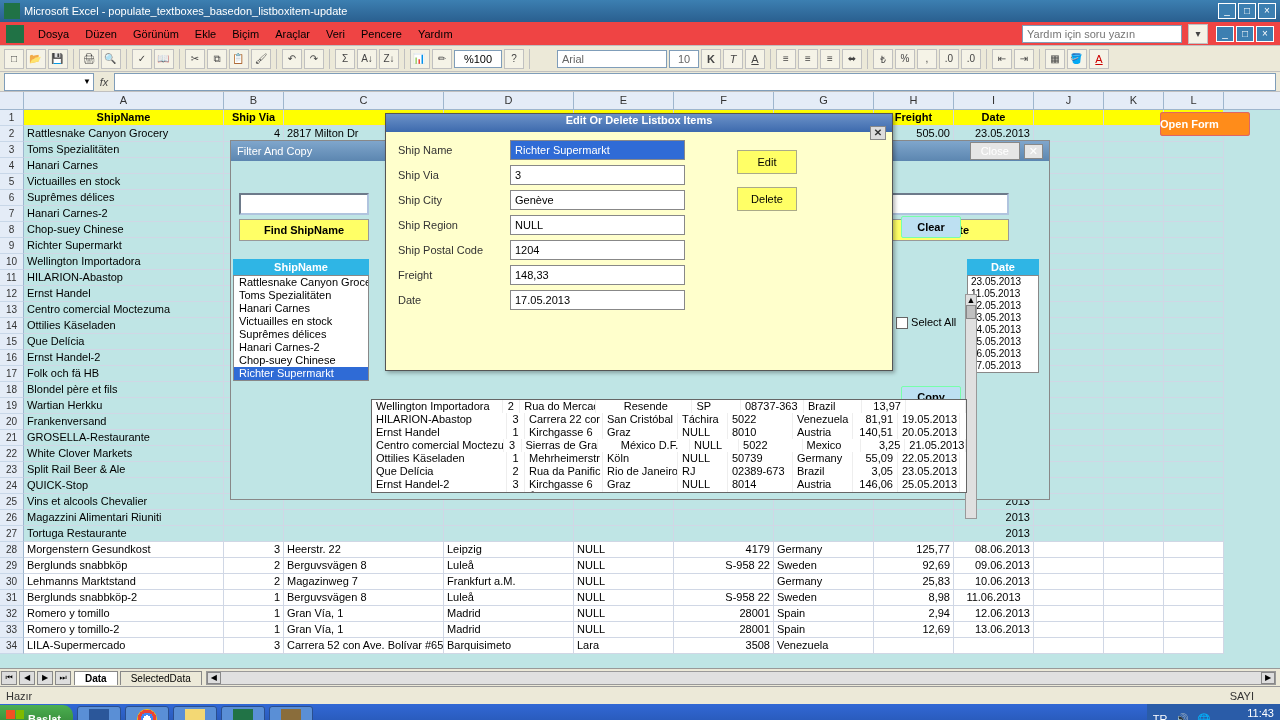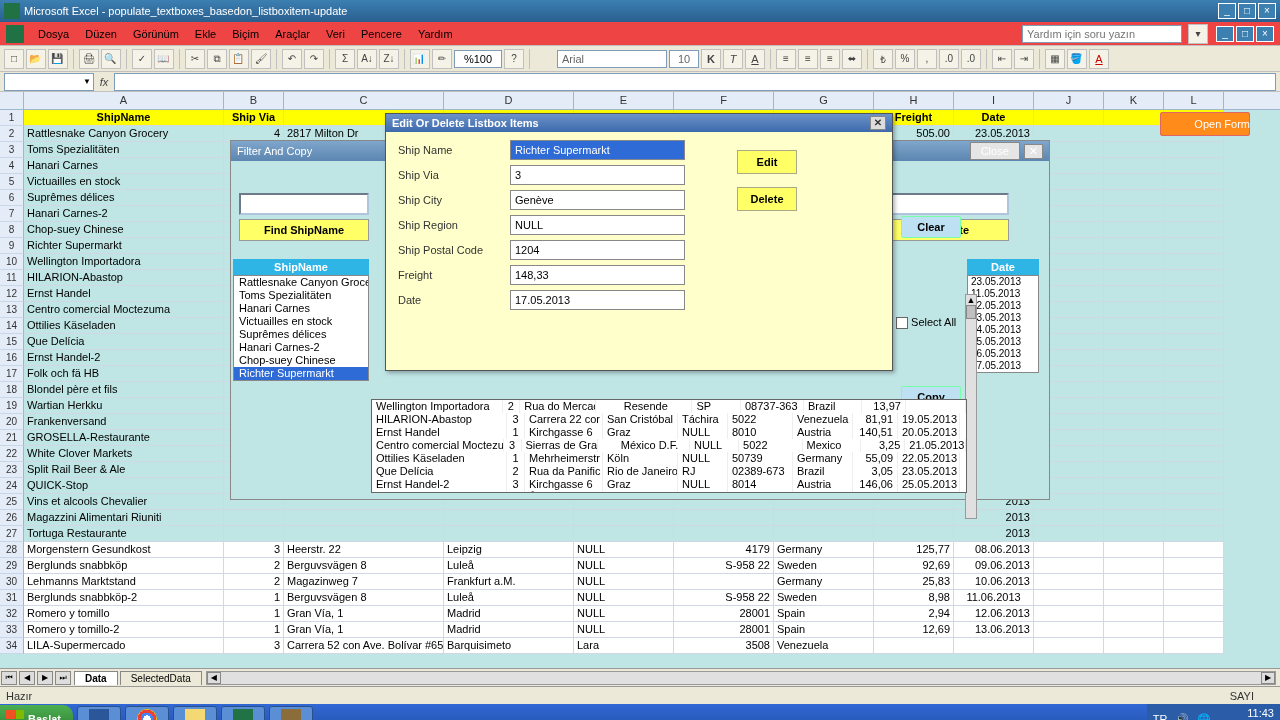--- a/index.html
+++ b/index.html
@@ -40,21 +40,21 @@
 
 
 .grid { position:relative; background:#bfe5e5; height:558px; }
 .sheetrow { display:flex; height:16px; }
 .rowhead { width:24px; background:#e4ecf7; border-right:1px solid #9eb6ce; border-bottom:1px solid #c8d7e8; text-align:center; font-size:10px; color:#333; line-height:15px;}
 .cell { border-right:1px solid #d0d7e5; border-bottom:1px solid #d0d7e5; padding:0 3px; line-height:15px; overflow:hidden; white-space:nowrap; background:#fff; }
 .hdrcell { background:#ffff00; font-weight:bold; text-align:center; }
 .bgteal { background:#bfe5e5; }
 
 
-.openform { position:absolute; top:2px; right:30px; width:90px; height:24px; background:#ff8c1a; color:#fff; font-weight:normal; text-align:right; line-height:24px; border-radius:3px; cursor:pointer; box-shadow:inset 0 0 0 1px #d66; }
+.openform { position:absolute; top:2px; right:30px; width:90px; height:24px; background:#ff8c1a; color:#fff; font-weight:bold; text-align:left; line-height:24px; border-radius:3px; cursor:pointer; box-shadow:inset 0 0 0 1px #d66; }
 
 
 .filtercopy { position:absolute; left:230px; top:30px; width:820px; height:360px; background:#bfe5e5; border:1px solid #888; }
 .fc-header { height:20px; background:linear-gradient(#7fa6cc,#5c86b0); color:#fff; padding:0 6px; display:flex; align-items:center; }
 .fc-header .fc-close { margin-left:auto; margin-right:4px; }
 .btn-gray { background:#e5e5e5; border:1px solid #888; padding:2px 10px; cursor:pointer; }
 .fc-body { position:relative; padding:8px; height:calc(100% - 20px); }
 .searchbox { width:130px; height:22px; background:#fff; border:2px inset #b0c4de; }
 .findbtn { width:130px; height:22px; background:#ffff66; border:1px solid #999; font-weight:bold; text-align:center; line-height:20px; cursor:pointer; }
 .col-head-sn { background:#2fb5e5; color:#fff; font-weight:bold; padding:2px 6px; text-align:center; }
@@ -71,28 +71,28 @@
 .result-table .rtrow span { padding:0 4px; border-right:1px solid #eee; overflow:hidden; white-space:nowrap; }
 .scrollbar-v { position:absolute; right:72px; top:133px; width:12px; height:225px; background:#e0e0e0; border:1px solid #999;}
 .scrollbar-v .thumb { width:100%; height:14px; background:#c0c0c0; border:1px solid #888; }
 .chk { width:12px; height:12px; border:1px solid #666; background:#fff; display:inline-block; vertical-align:middle;}
 
 .selectall-area { position:absolute; right:83px; top:155px; width:70px; }
 .side-btns-area { position:absolute; right:88px; top:55px; width:60px; display:flex; flex-direction:column; gap:44px;}
 
 
 .editdialog { position:absolute; left:385px; top:3px; width:508px; height:258px; background:#ffffcc; border:1px solid #555; box-shadow:2px 2px 4px rgba(0,0,0,.3); }
-.ed-title { height:18px; background:linear-gradient(#6c92c8,#3d6aad); color:#fff; font-weight:bold; display:flex; align-items:center; padding:0 6px; }
+.ed-title { height:18px; background:linear-gradient(#6c92c8,#3d6aad); color:#fff; font-weight:bold; display:flex; align-items:center; padding:0 6px;flex-direction:column; }
 .ed-title .xbtn { margin-left:auto; width:16px; height:14px; background:#ddd; border:1px solid #888; text-align:center; line-height:12px; font-size:10px; color:#333; cursor:pointer;}
 .ed-body { padding:8px 12px; position:relative; }
 .ed-row { display:flex; align-items:center; margin-bottom:5px; }
 .ed-label { width:112px; color:#333; }
 .ed-input { width:175px; height:20px; background:#fff; border:1px solid #888; padding:0 4px; line-height:18px; }
 .ed-input.sel { background:#2f6bd6; color:#fff; }
-.action-btn { position:absolute; width:60px; height:24px; background:#ffff66; border:1px solid #aa8; font-weight:bold; text-align:center; line-height:22px; cursor:pointer;}
+.action-btn { position:absolute; width:60px; height:24px; background:#ffff66; border:1px solid #aa8; font-weight:normal; text-align:center; line-height:22px; cursor:pointer;}
 
 
 .sheettabs { height:18px; background:#ece9d8; display:flex; align-items:center; border-top:1px solid #999; }
 .navbtn { width:16px; height:14px; border:1px solid #888; background:#ddd; margin:0 1px; text-align:center; font-size:8px; line-height:12px; cursor:pointer;}
 .sheettab { padding:1px 10px; background:#fff; border:1px solid #888; border-bottom:none; margin-left:2px; font-size:10px; cursor:pointer;}
 .sheettab.active { background:#fff; font-weight:bold; }
 .sheettab.inactive { background:#ece9d8; }
 .hscroll { flex:1; height:14px; margin:0 4px; background:#e0e0e0; border:1px solid #999; position:relative;}
 .hscroll .larrow,.hscroll .rarrow { width:14px; height:12px; background:#ddd; border:1px solid #888; position:absolute; top:0; text-align:center; font-size:8px; line-height:10px;}
 .hscroll .larrow{left:0;} .hscroll .rarrow{right:0;}

